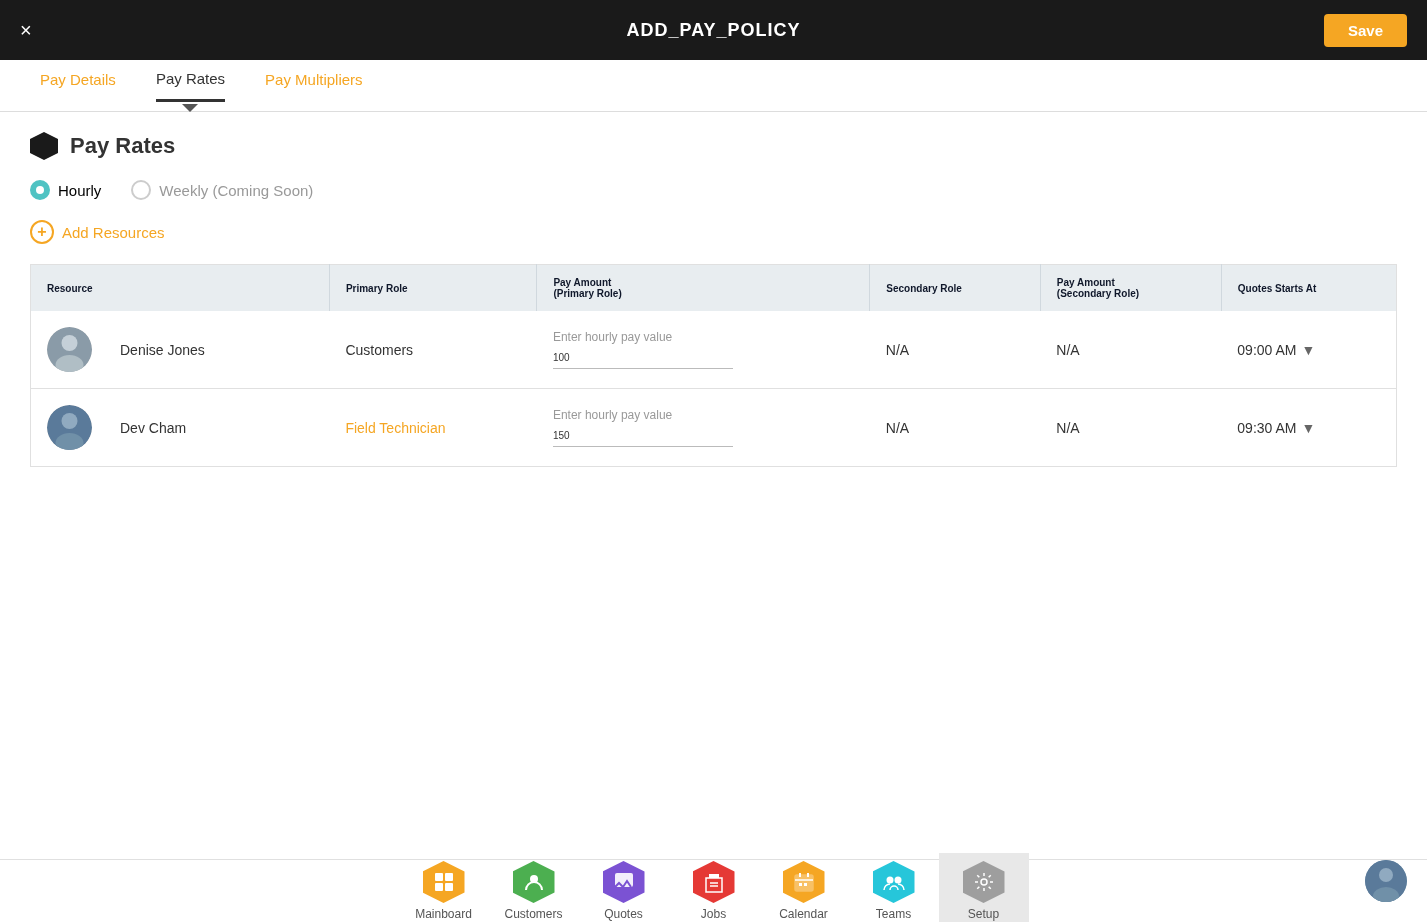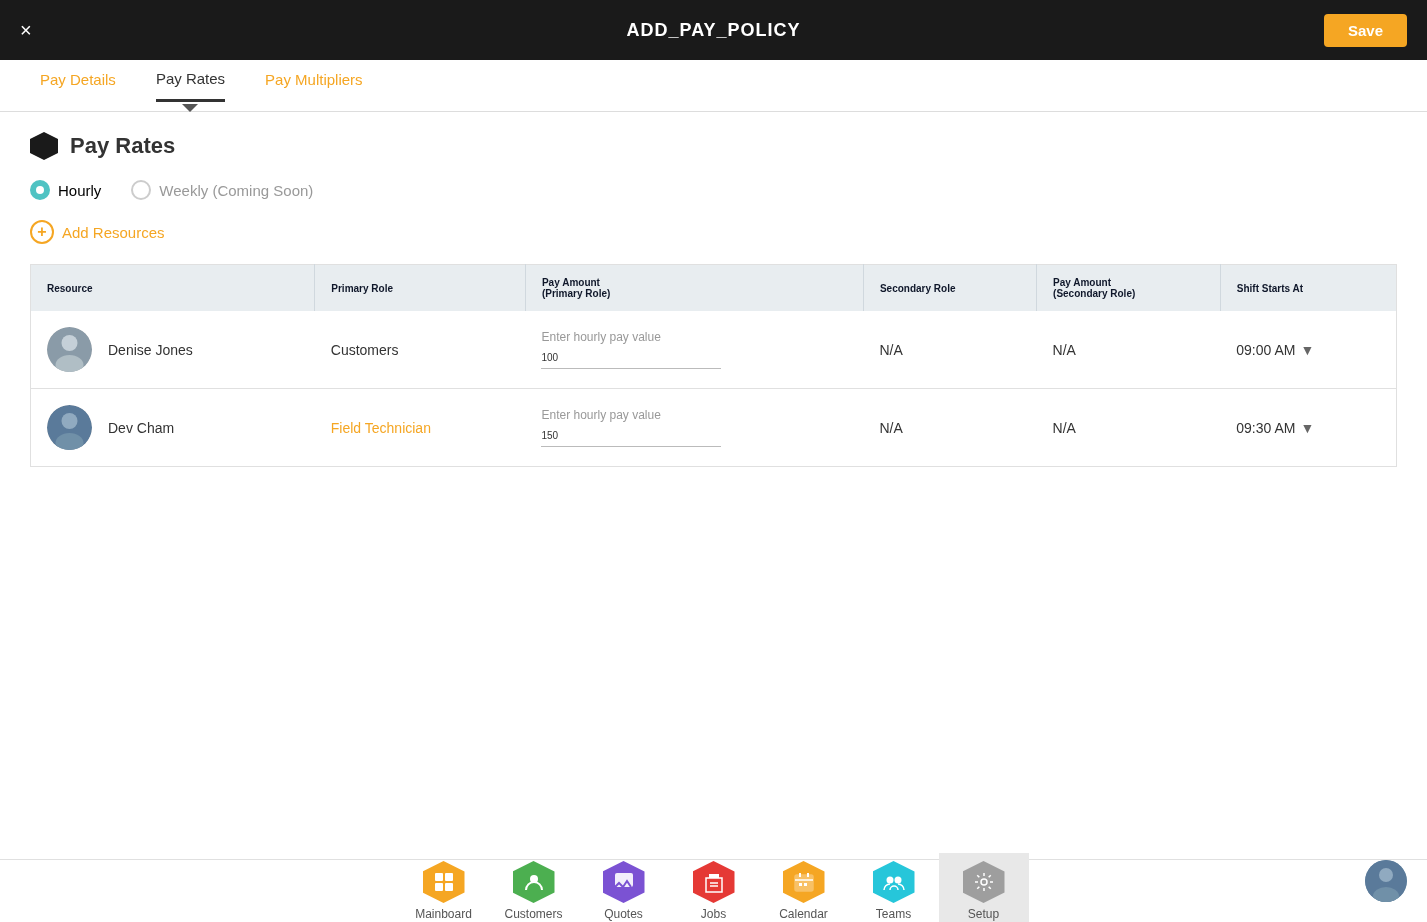--- a/index.html
+++ b/index.html
@@ -187,21 +187,21 @@
     }
     .data-table tbody td {
       padding: 16px 16px;
       vertical-align: middle;
       font-size: 14px;
       color: #333;
     }
     .resource-cell {
       display: flex;
       align-items: center;
-      gap: 16px;
+      gap: 28px;
     }
     .avatar {
       width: 45px;
       height: 45px;
       border-radius: 50%;
       background: #ccc;
       overflow: hidden;
       flex-shrink: 0;
       display: flex;
       align-items: center;
@@ -352,21 +352,21 @@
   </div>
 
   <table class="data-table">
     <thead>
       <tr>
         <th>Resource</th>
         <th>Primary Role</th>
         <th>Pay Amount<br>(Primary Role)</th>
         <th>Secondary Role</th>
         <th>Pay Amount<br>(Secondary Role)</th>
-        <th>Shift Starts At</th>
+        <th>Quotes Starts At</th>
       </tr>
     </thead>
     <tbody>
 
       <tr>
         <td>
           <div class="resource-cell">
             <div class="avatar">
               <svg class="avatar-svg" viewBox="0 0 45 45">
                 <circle cx="22.5" cy="22.5" r="22.5" fill="#8a9ba8"></circle>

